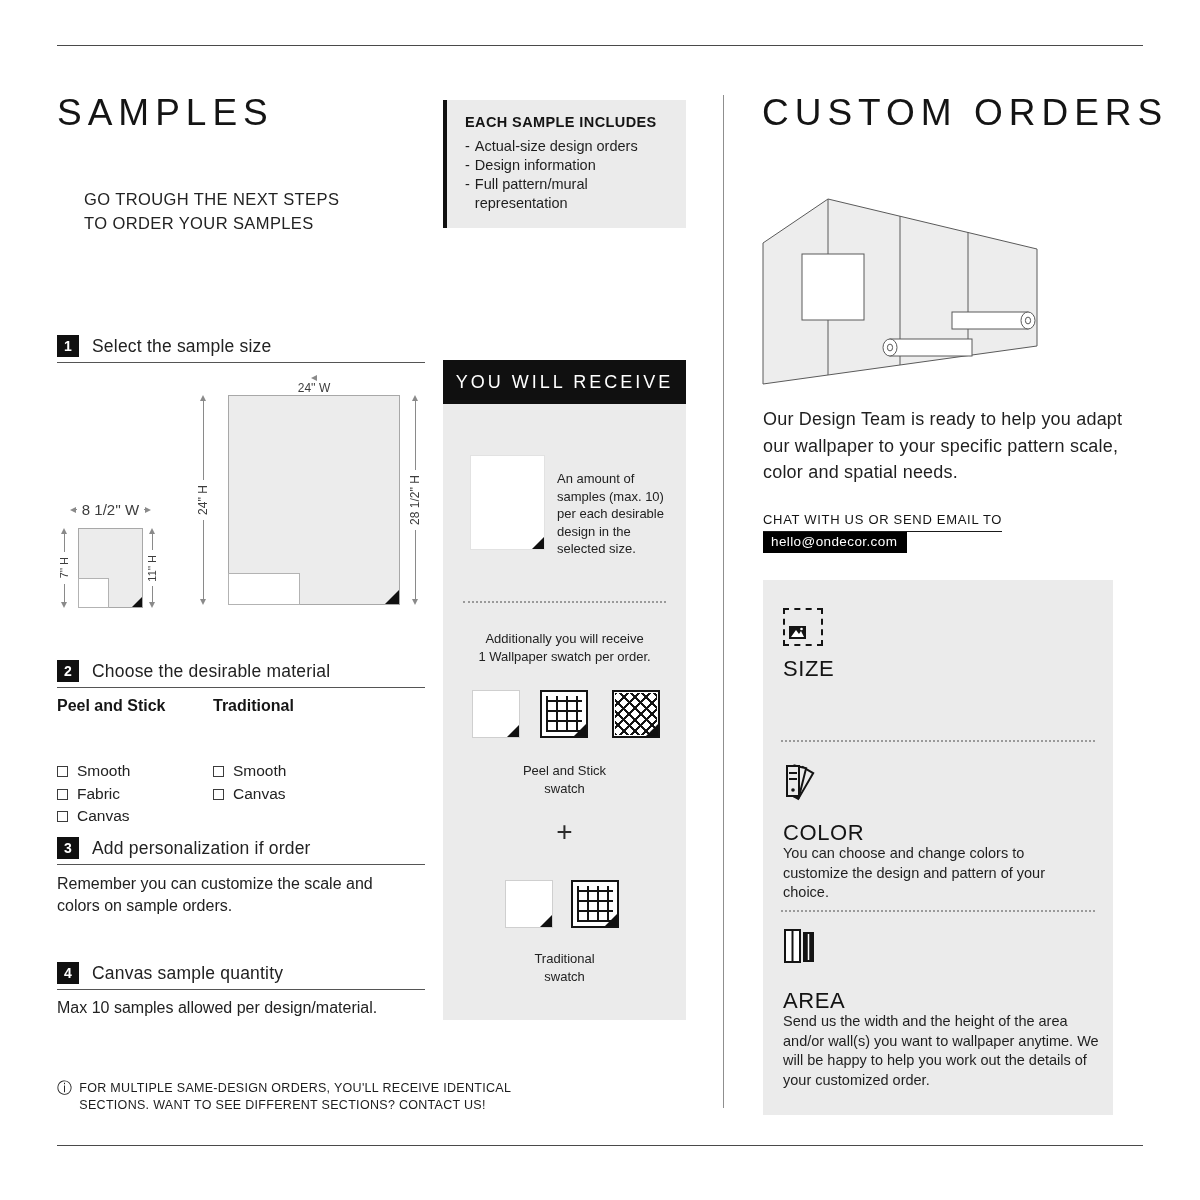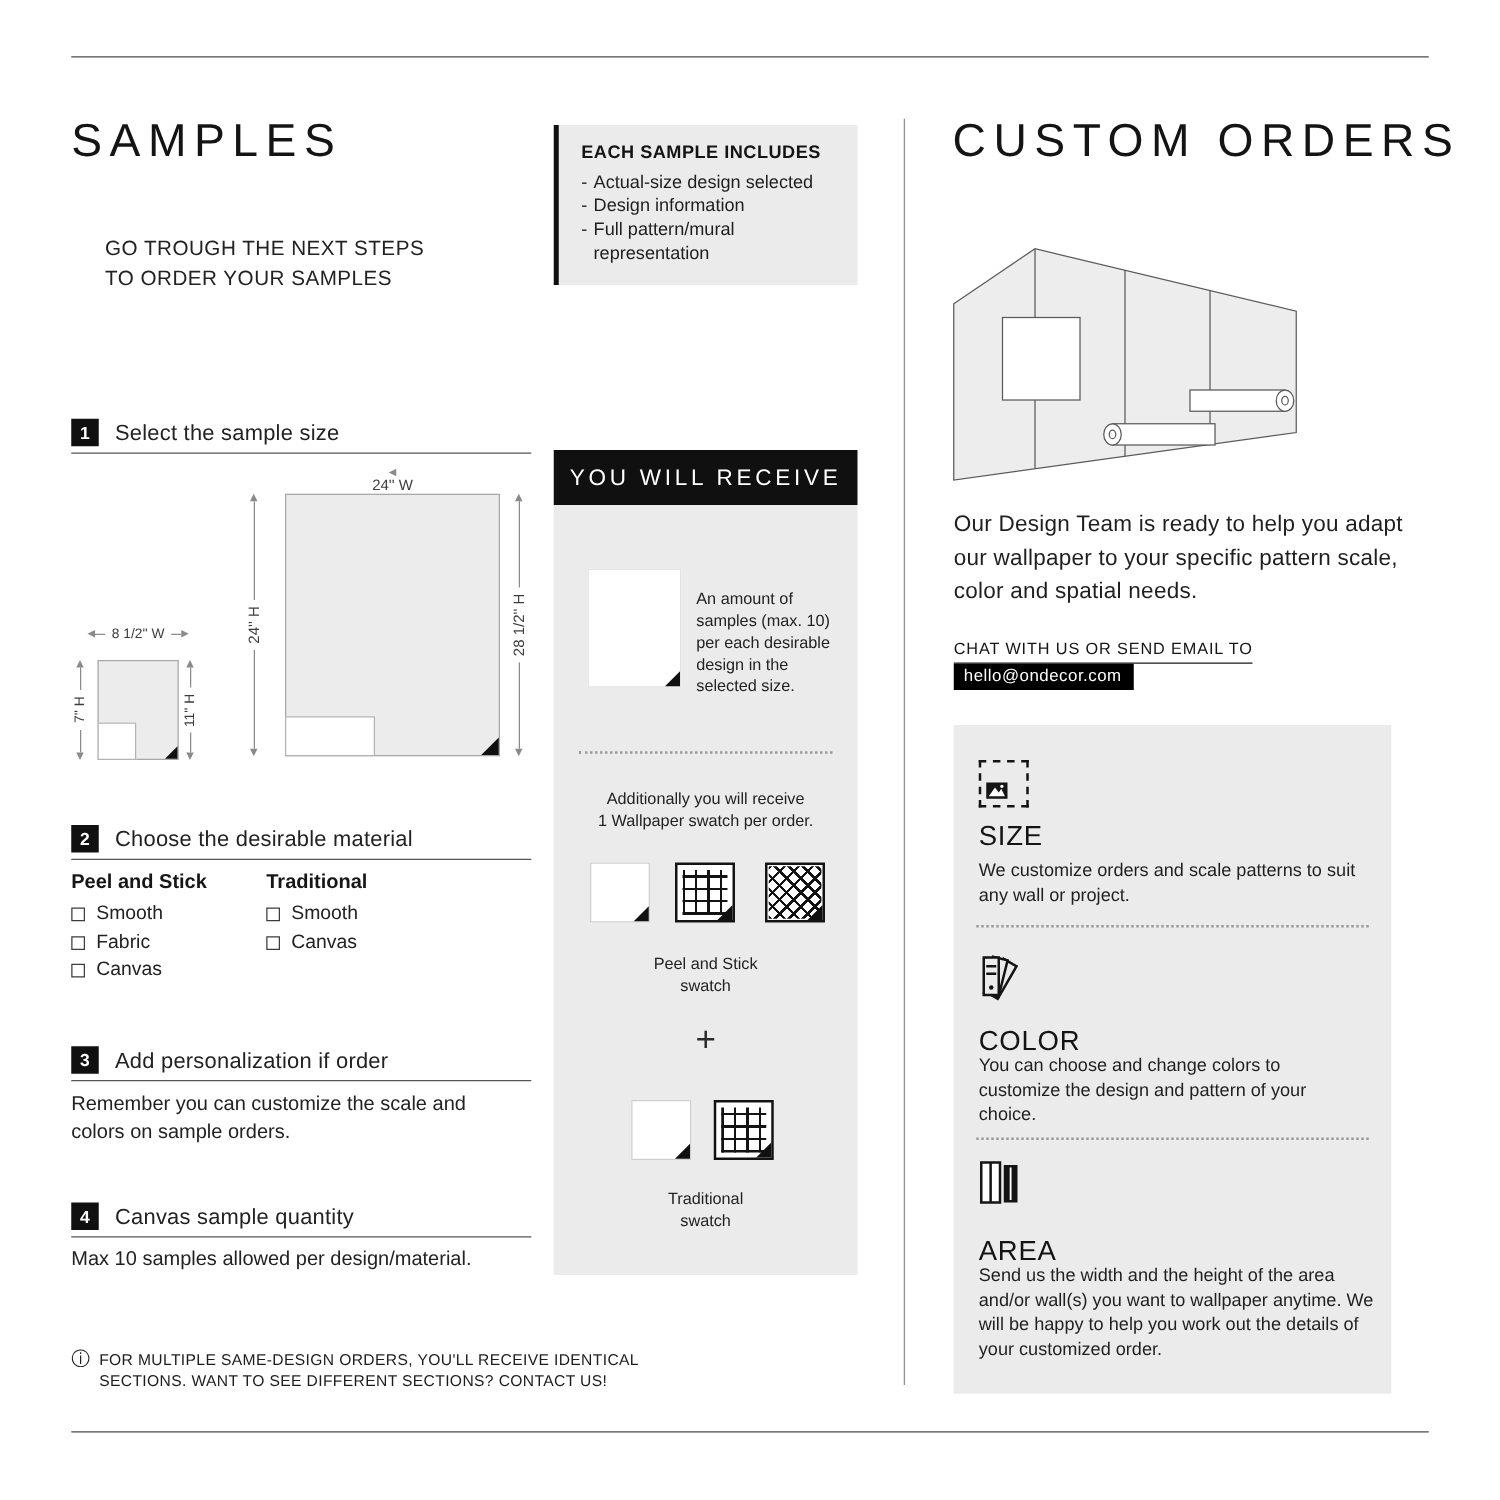--- a/index.html
+++ b/index.html
@@ -31,21 +31,21 @@
   .dim-h .ln { flex:1; height:1px; background:#8a8a8a; }
   .dim-v .ln { flex:1; width:1px; background:#8a8a8a; }
   .dim-lbl { font-size:12px; color:#3d3d3d; white-space:nowrap; padding:0 5px; }
   .dim-v .dim-lbl { writing-mode:vertical-rl; transform:rotate(180deg); padding:5px 0; }
   .arr-l { width:0;height:0;border-top:3px solid transparent;border-bottom:3px solid transparent;border-right:6px solid #8a8a8a; }
   .arr-r { width:0;height:0;border-top:3px solid transparent;border-bottom:3px solid transparent;border-left:6px solid #8a8a8a; }
   .arr-u { width:0;height:0;border-left:3px solid transparent;border-right:3px solid transparent;border-bottom:6px solid #8a8a8a; }
   .arr-d { width:0;height:0;border-left:3px solid transparent;border-right:3px solid transparent;border-top:6px solid #8a8a8a; }
 
   .mat-title { font-size:16px; font-weight:700; color:#161616; }
-  .check-row { position:absolute; display:flex; align-items:center; gap:9px; font-size:15.5px; color:#222; }
+  .check-row { position:absolute; display:flex; align-items:center; gap:9px; font-size:15.5px; color:#222;margin-top:40px; }
   .checkbox { width:11px; height:11px; border:1.3px solid #3c3c3c; background:#fff; flex:0 0 auto; }
 
   .body-text { font-size:16px; line-height:21.5px; color:#222; }
   .footnote { display:flex; gap:7px; font-size:12.5px; line-height:16.5px; letter-spacing:0.3px; color:#1c1c1c; }
   .info-glyph { font-size:15px; line-height:16px; color:#1c1c1c; }
 
   
   .includes-box { position:absolute; background:#ebebeb; border-left:4px solid #101010; padding:14px 14px 12px 18px; }
   .includes-title { font-size:14.5px; font-weight:700; letter-spacing:0.4px; color:#141414; margin-bottom:7px; }
   .includes-item { display:flex; gap:5px; font-size:14.5px; line-height:19px; color:#1e1e1e; }
@@ -120,21 +120,21 @@
       <span class="arr-d"></span>
   </div>
   <div class="size-rect" style="left:228px; top:395px; width:172px; height:210px;">
     <div class="inner-sec" style="width:72px; height:32px;"></div>
     <div class="fold"></div>
   </div>
 
   <div class="dim-h" style="left:70px; top:501px; width:81px;">
     <span class="arr-l"></span>
       <span class="ln"></span>
-    <span class="dim-lbl" style="font-size:11px;">8 1/2'' W</span>
+    <span class="dim-lbl" style="font-size:15px;">8 1/2'' W</span>
     <span class="ln"></span>
       <span class="arr-r"></span>
   </div>
   <div class="dim-v" style="left:58px; top:528px; height:80px;">
     <span class="arr-u"></span>
       <span class="ln"></span>
     <span class="dim-lbl" style="font-size:11px;">7'' H</span>
     <span class="ln"></span>
       <span class="arr-d"></span>
   </div>
@@ -196,21 +196,21 @@
 
   <div class="abs footnote" style="left:57px; top:1080px; width:480px;">
     <span class="info-glyph">ⓘ</span>
     <span>FOR MULTIPLE SAME-DESIGN ORDERS, YOU'LL RECEIVE IDENTICAL SECTIONS. WANT TO SEE DIFFERENT SECTIONS? CONTACT US!</span>
   </div>
 
   <div class="includes-box" style="left:443px; top:100px; width:243px; min-height:128px;">
     <div class="includes-title">EACH SAMPLE INCLUDES</div>
     <div class="includes-item">
       <span>-</span>
-      <span>Actual-size design selected</span>
+      <span>Actual-size design orders</span>
     </div>
     <div class="includes-item">
       <span>-</span>
       <span>Design information</span>
     </div>
     <div class="includes-item">
       <span>-</span>
       <span>Full pattern/mural representation</span>
     </div>
   </div>
@@ -285,21 +285,20 @@
   <div class="feature-panel" style="left:763px; top:580px; width:350px; height:535px;">
 
     <div class="size-icon-box" style="left:20px; top:28px;">
       <svg width="36" height="34" viewBox="0 0 36 34" style="position:absolute; left:0; top:0;">
         <rect x="4" y="16" width="17" height="13" fill="#141414"></rect>
         <path d="M6 27 L11 20 L14 24 L16 21 L19 27 Z" fill="#ffffff"></path>
         <circle cx="16.5" cy="19" r="1.3" fill="#ffffff"></circle>
       </svg>
     </div>
     <div class="abs feature-name" style="left:20px; top:76px;">SIZE</div>
-    <div class="abs feature-text" style="left:20px; top:108px; width:318px;">We customize orders and scale patterns to suit any wall or project.</div>
     <div class="dotted-div" style="left:18px; right:18px; top:160px;"></div>
 
     <div class="abs" style="left:18px; top:180px; width:42px; height:42px;">
       <svg width="42" height="42" viewBox="0 0 42 42">
         <g stroke="#141414" stroke-width="2" fill="#ebebeb">
           <rect x="6" y="6" width="12" height="30" transform="rotate(30 12 36)"></rect>
           <rect x="6" y="6" width="12" height="30" transform="rotate(14 12 36)"></rect>
           <rect x="6" y="6" width="12" height="30"></rect>
         </g>
         <line x1="8" y1="13" x2="16" y2="13" stroke="#141414" stroke-width="2"></line>

